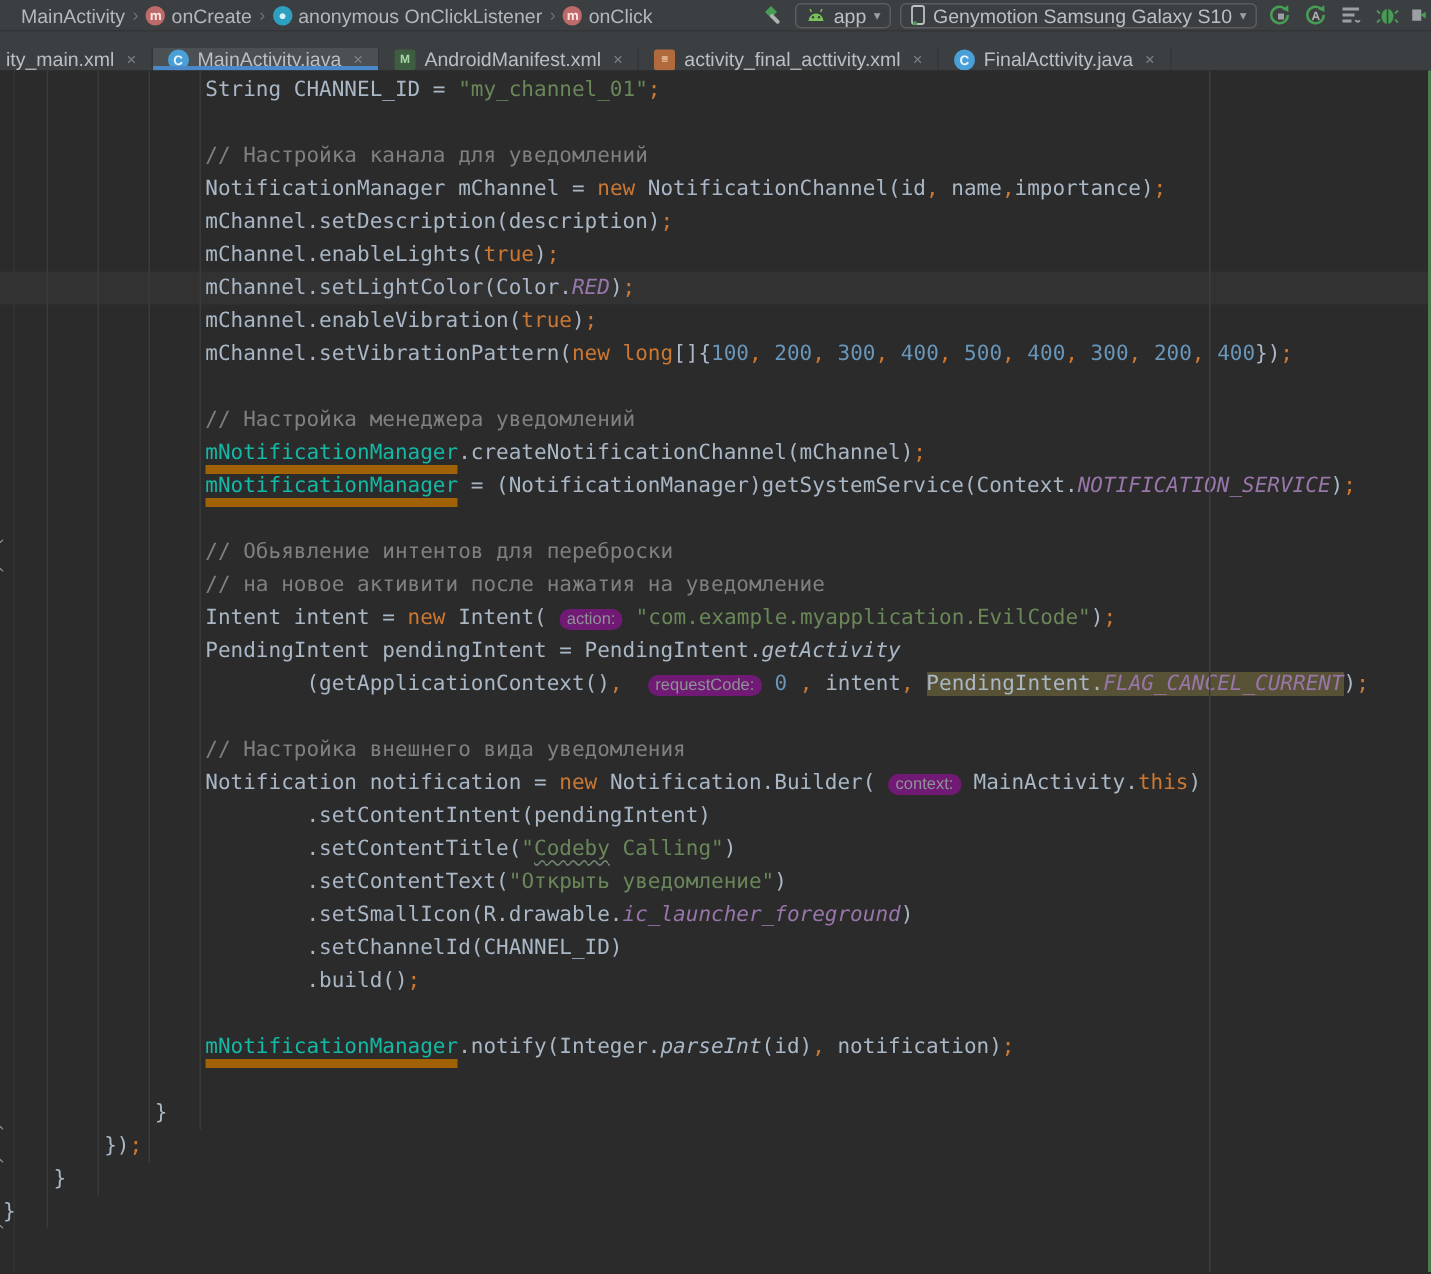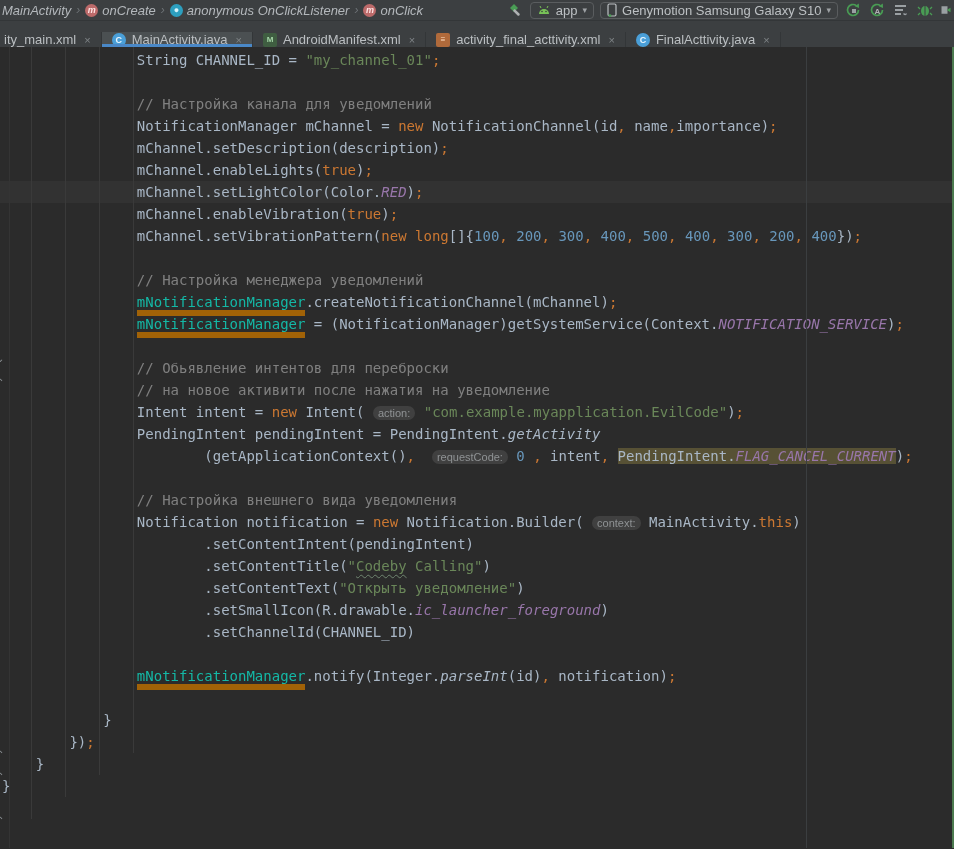--- a/index.html
+++ b/index.html
@@ -2,21 +2,21 @@
 <html><head>
 <meta charset="utf-8">
 <style>
   * { margin:0; padding:0; box-sizing:border-box; }
   html,body { width:954px; height:849px; overflow:hidden; background:#2b2b2b;
               font-family:"Liberation Sans", sans-serif; }
 
   
   .toolbar { height:21px; background:#3c3f41; display:flex; align-items:center;
              border-bottom:1px solid #333638; font-size:13px; color:#b4b8bc; }
-  .crumbs { display:flex; white-space:nowrap; padding-left:0;font-style:italic; }
+  .crumbs { display:flex; white-space:nowrap; padding-left:12px; }
   .crumb { display:flex; align-items:center; gap:4px; padding:0 2px; cursor:pointer; }
   .crumb-sep { color:#6e7377; margin:0 3px; font-size:12px; }
   .badge { width:13px; height:13px; border-radius:50%; font-size:9px; font-weight:bold;
            display:inline-flex; align-items:center; justify-content:center; color:#3c3f41; }
   .badge-m { background:#bc6a6a; color:#ffe3e3; }
   .badge-anon { background:#2d9fbf; color:#d7f3fb; }
   .right-cluster { margin-left:auto; display:flex; align-items:center; gap:6px; padding-right:2px;justify-content:center; }
   .tool-icon { width:18px; height:18px; display:inline-flex; align-items:center;
                justify-content:center; cursor:pointer; flex:none; }
   .combo { display:flex; align-items:center; gap:5px; border:1px solid #5a5d5f; border-radius:4px;
@@ -56,21 +56,21 @@
   .tk-k  { color:#cc7832; }
   .tk-s  { color:#6a8759; }
   .tk-c  { color:#808080; }
   .tk-n  { color:#6897bb; }
   .tk-o  { color:#cc7832; }
   .tk-f  { color:#14b8a6; border-bottom:6px solid #a16207; }
   .tk-sc { color:#9876aa; font-style:italic; }
   .tk-sm { color:#a9b7c6; font-style:italic; }
   .tk-hl { background:#575135; }
   .tk-st { color:#6a8759; text-decoration:underline wavy #6f8570 1px; text-underline-offset:3px; }
-  .tk-chip { background:#404040; color:#8f9294; font-size:11px; border-radius:7px;
+  .tk-chip { background:#701a75; color:#8f9294; font-size:11px; border-radius:7px;
              padding:1px 5px; font-family:"Liberation Sans", sans-serif; }
 </style>
 </head>
 <body>
 
 <div class="toolbar">
   <div class="crumbs">
     <span class="crumb">
       <span>MainActivity</span>
     </span>
@@ -214,20 +214,21 @@
       <div class="code-line"><span class="tk-d">                PendingIntent pendingIntent = PendingIntent.</span><span class="tk-sm">getActivity</span></div>
       <div class="code-line"><span class="tk-d">                        (getApplicationContext()</span><span class="tk-o">,</span><span class="tk-d">  </span><span class="tk-chip">requestCode:</span><span class="tk-d"> </span><span class="tk-n">0</span><span class="tk-d"> </span><span class="tk-o">,</span><span class="tk-d"> intent</span><span class="tk-o">,</span><span class="tk-d"> </span><span class="tk-d tk-hl">PendingIntent.</span><span class="tk-sc tk-hl">FLAG_CANCEL_CURRENT</span><span class="tk-d">)</span><span class="tk-o">;</span></div>
       <div class="code-line"></div>
       <div class="code-line"><span class="tk-c">                // Настройка внешнего вида уведомления</span></div>
       <div class="code-line"><span class="tk-d">                Notification notification = </span><span class="tk-k">new</span><span class="tk-d"> Notification.Builder( </span><span class="tk-chip">context:</span><span class="tk-d"> MainActivity.</span><span class="tk-k">this</span><span class="tk-d">)</span></div>
       <div class="code-line"><span class="tk-d">                        .setContentIntent(pendingIntent)</span></div>
       <div class="code-line"><span class="tk-d">                        .setContentTitle(</span><span class="tk-s">"</span><span class="tk-st">Codeby</span><span class="tk-s"> Calling"</span><span class="tk-d">)</span></div>
       <div class="code-line"><span class="tk-d">                        .setContentText(</span><span class="tk-s">"Открыть уведомление"</span><span class="tk-d">)</span></div>
       <div class="code-line"><span class="tk-d">                        .setSmallIcon(R.drawable.</span><span class="tk-sc">ic_launcher_foreground</span><span class="tk-d">)</span></div>
       <div class="code-line"><span class="tk-d">                        .setChannelId(CHANNEL_ID)</span></div>
+      <div class="code-line"><span class="tk-d">                        .build()</span><span class="tk-o">;</span></div>
       <div class="code-line"></div>
       <div class="code-line"><span class="tk-d">                </span><span class="tk-f">mNotificationManager</span><span class="tk-d">.notify(Integer.</span><span class="tk-sm">parseInt</span><span class="tk-d">(id)</span><span class="tk-o">,</span><span class="tk-d"> notification)</span><span class="tk-o">;</span></div>
       <div class="code-line"></div>
       <div class="code-line"><span class="tk-d">            }</span></div>
       <div class="code-line"><span class="tk-d">        })</span><span class="tk-o">;</span></div>
       <div class="code-line"><span class="tk-d">    }</span></div>
       <div class="code-line"><span class="tk-d">}</span></div>
     </div>
 
   <div class="margin-line"></div>

